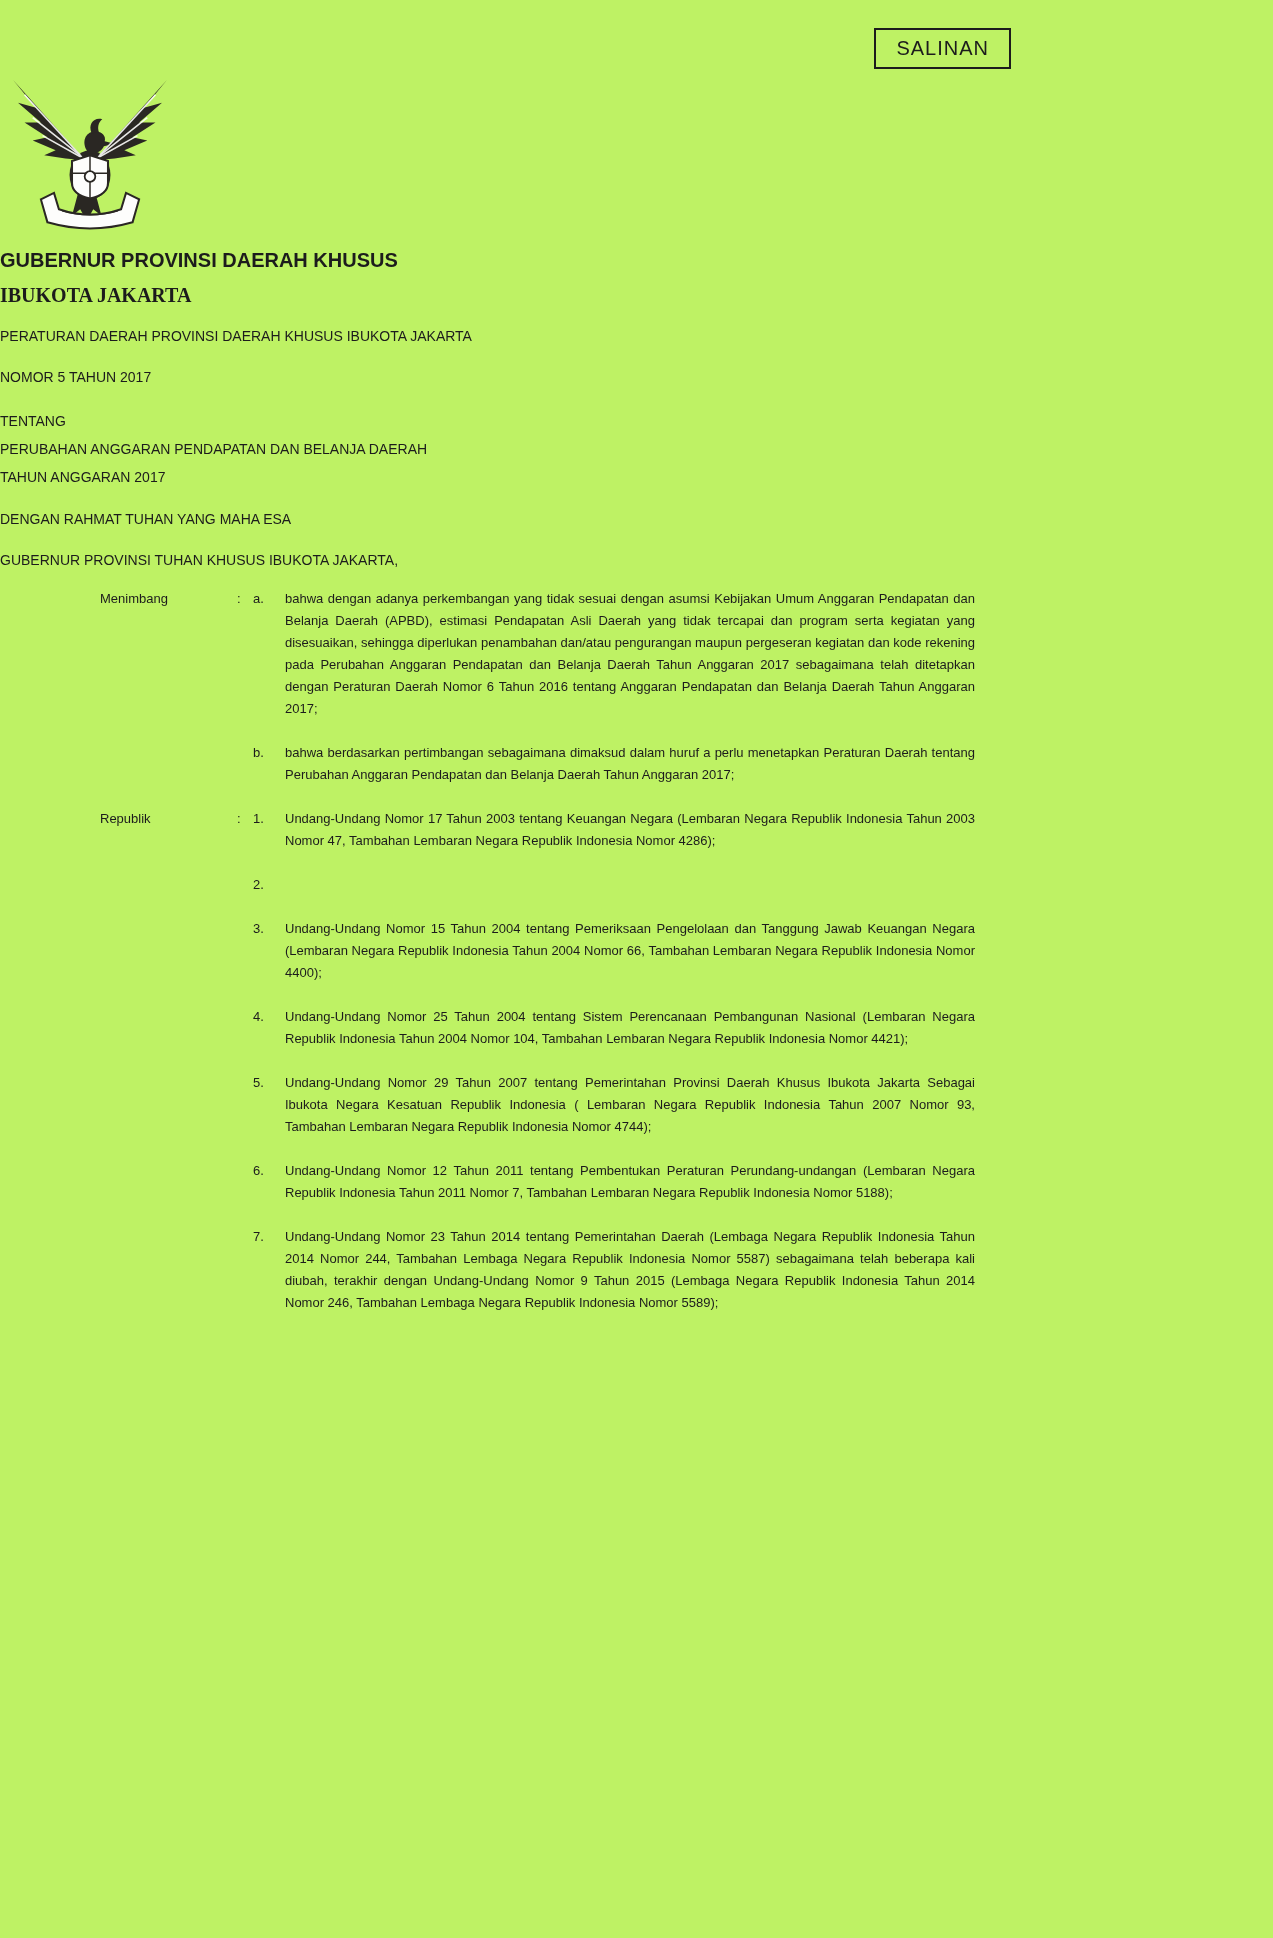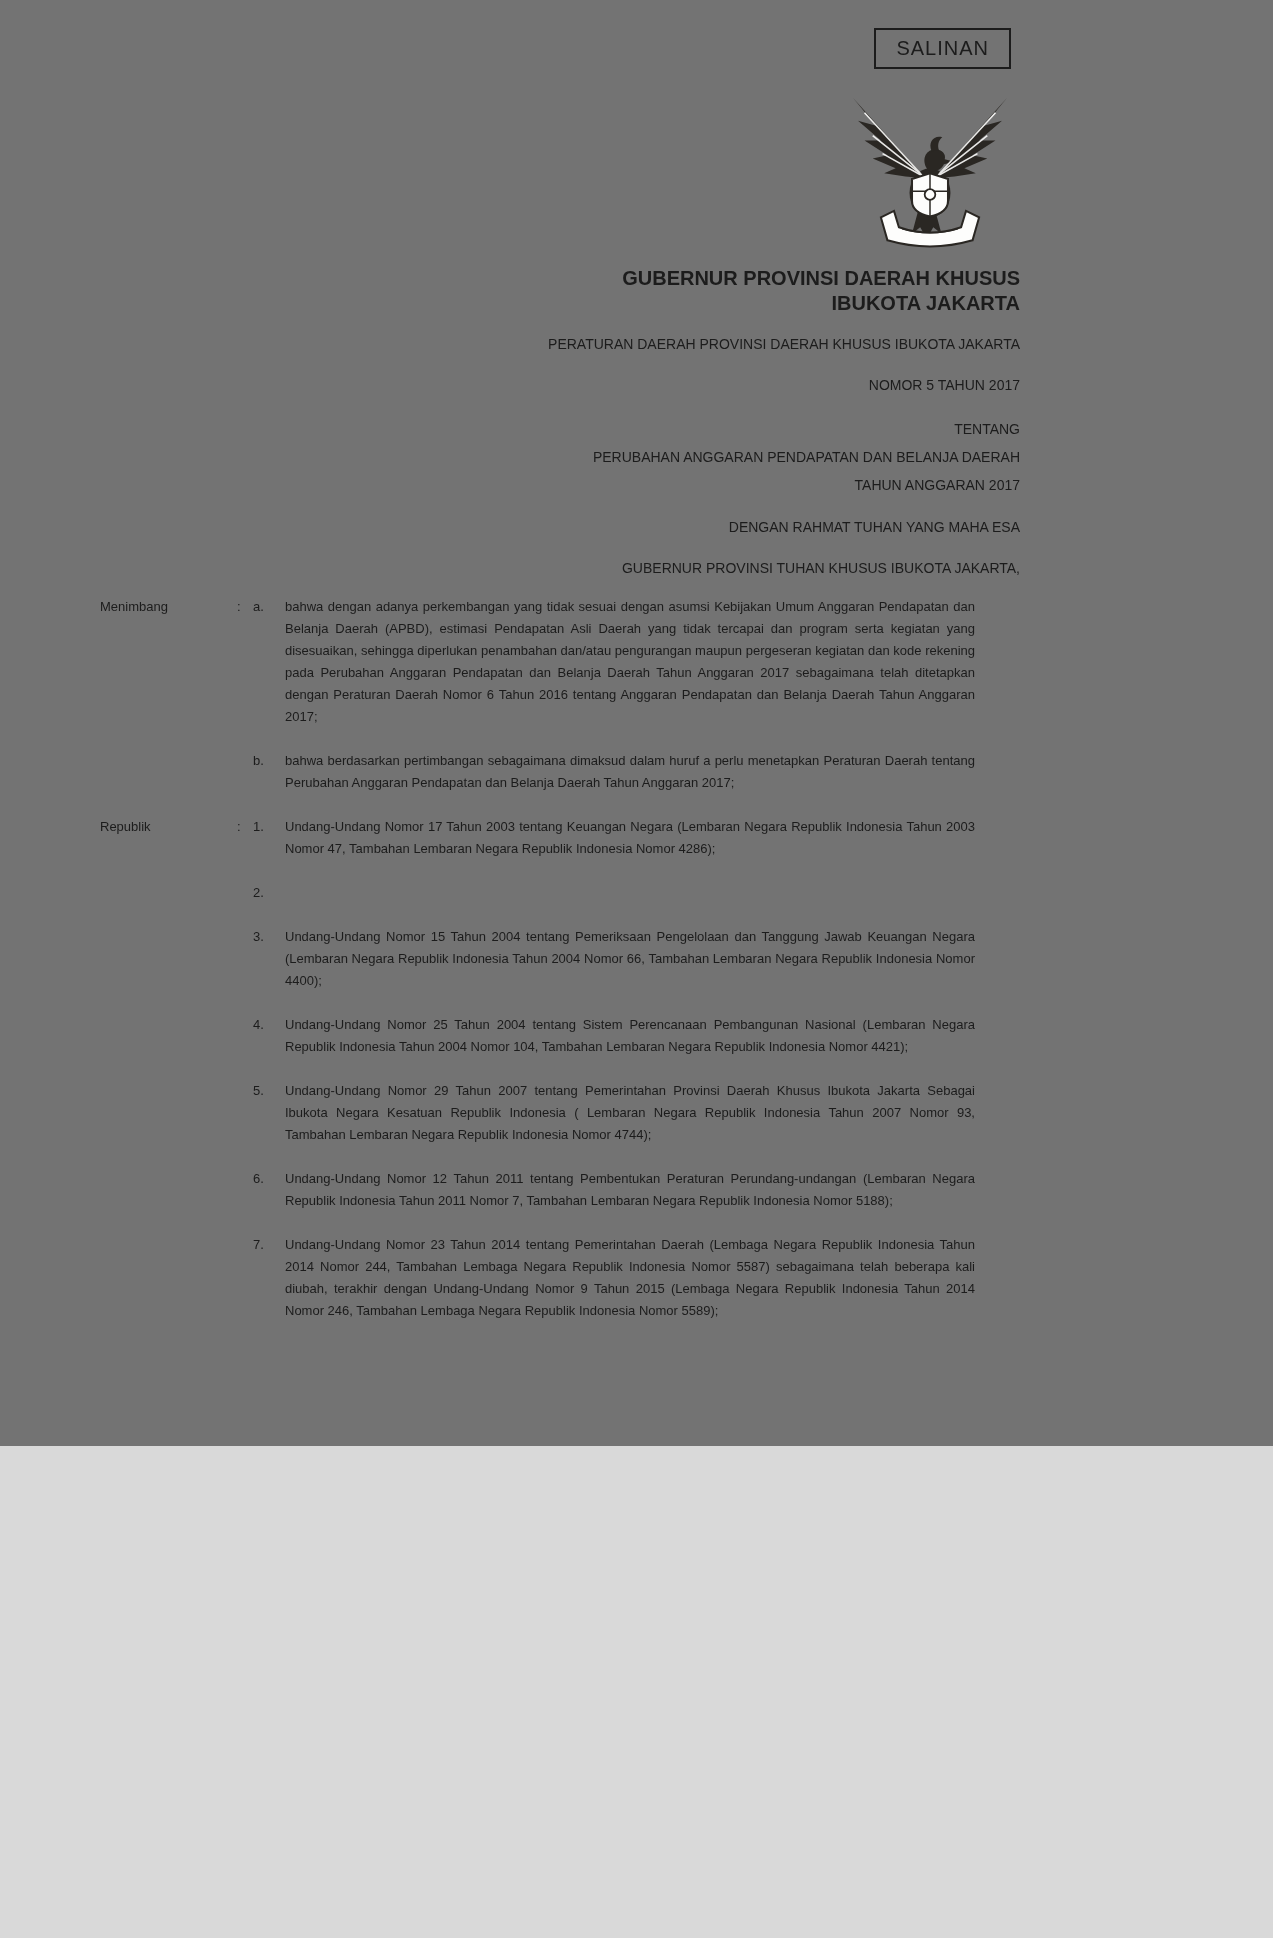--- a/index.html
+++ b/index.html
@@ -1,46 +1,46 @@
 <!DOCTYPE html>
 <html><head>
 <meta charset="utf-8">
 <style>
   * { margin: 0; padding: 0; box-sizing: border-box; }
   html, body { background: #d9d9d9; }
   .page {
     position: relative;
     width: 1273px;
-    height: 1446px;
+    height: 1938px;
     margin: 0 auto;
-    background: #737373;
+    background: #bef264;
     font-family: "Liberation Sans", sans-serif;
     color: #1c1c1c;
     overflow: hidden;
   }
   .stamp {
     position: absolute;
     top: 28px;
     right: 262px;
     border: 2px solid #1c1c1c;
     padding: 7px 20px;
     font-size: 20px;
     letter-spacing: 1px;
     text-align: center;
   }
   .header {
     width: 1020px;
-    padding-top: 88px;
-    text-align: right;
+    padding-top: 70px;
+    text-align: left;
   }
   .emblem { line-height: 0; }
   .hline { font-size: 14px; line-height: 24px; }
   .hbold { font-weight: bold; font-size: 20px; }
   .mt10 { margin-top: 10px; }
-  .mt5  { margin-top: 1px; }
+  .mt5  { margin-top: 11px; font-family: Liberation Serif, serif; }
   .mt17 { margin-top: 17px; }
   .mt20 { margin-top: 20px; }
   .mt1  { margin-top: 4px; }
   .mt18 { margin-top: 18px; }
   .body {
     margin-top: 16px;
     padding-left: 100px;
     padding-right: 298px;
     font-size: 13px;
     line-height: 22px;

